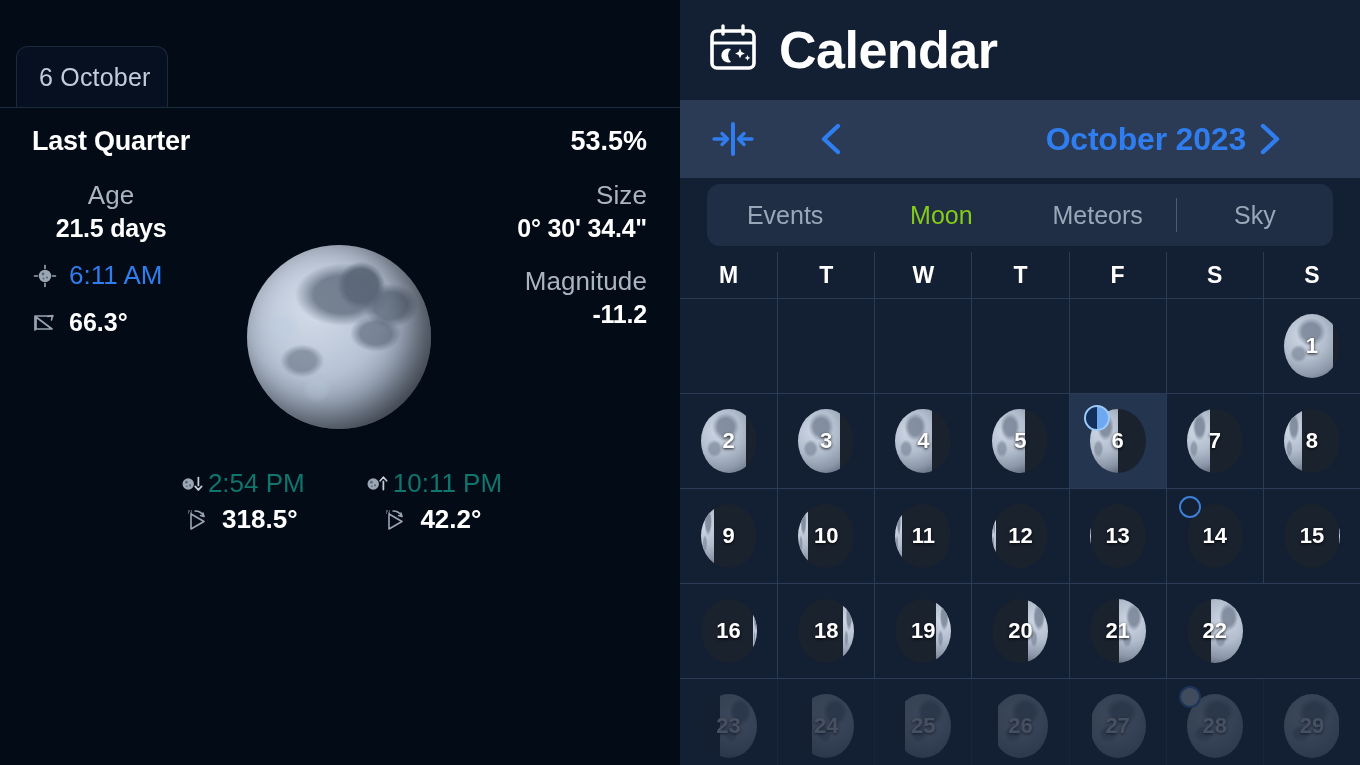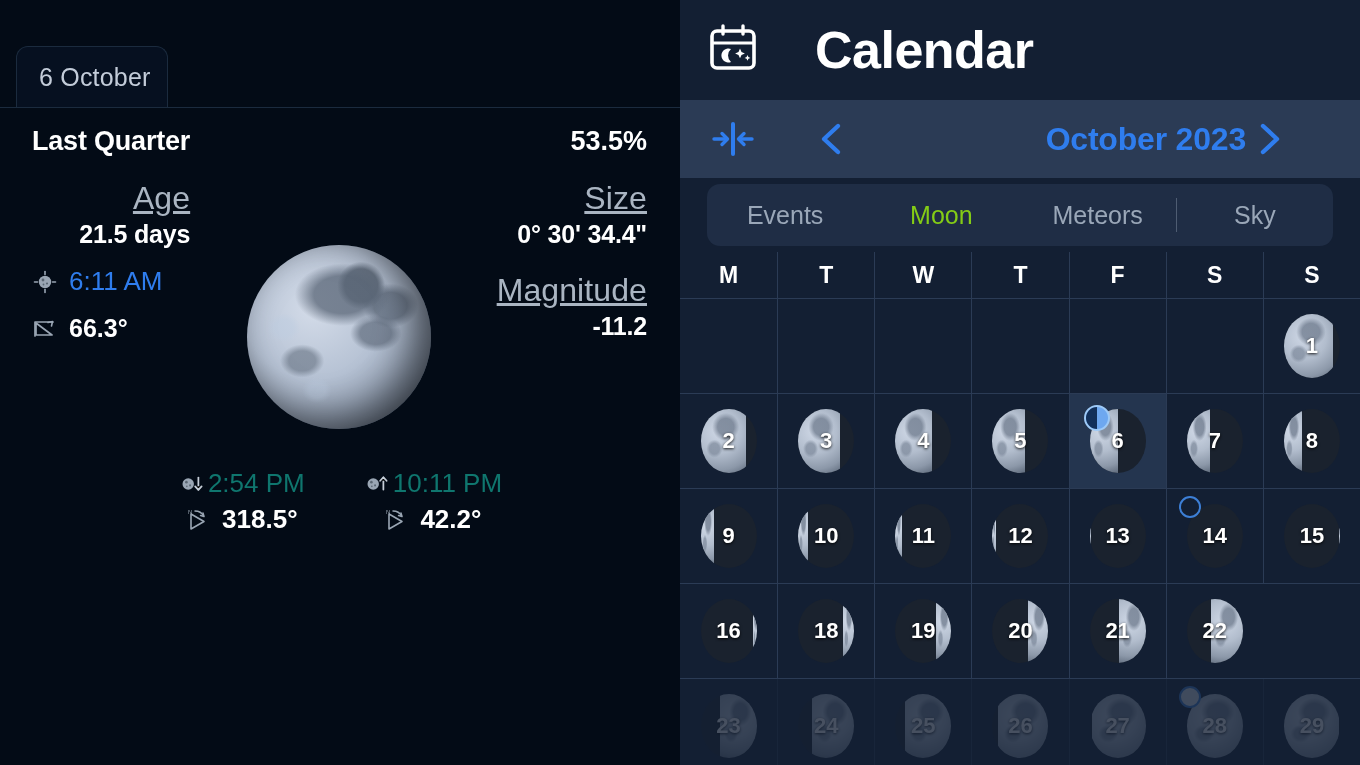--- a/index.html
+++ b/index.html
@@ -42,36 +42,35 @@
     position: absolute;
     left: 0; top: 107px; width: 680px; height: 1px;
     background: #1b2b3e;
   }
 
   #moon-info {
     position: absolute;
     left: 0; top: 108px; width: 680px; height: 350px;
   }
   .info-col-left {
-    position: absolute; left: 32px; top: 18px; text-align: right;
+    position: absolute; left: 32px; top: 18px; text-align: center;
   }
   .info-col-right {
     position: absolute; right: 33px; top: 18px; text-align: right;
   }
   .phase-name {
     font-size: 27px; font-weight: bold; color: #ffffff;
     letter-spacing: -0.2px;
   }
   .illum-pct {
     font-size: 27px; font-weight: bold; color: #ffffff;
   }
   .lbl {
-    font-size: 32px; color: #aab5c2; margin-top: 23px;
+    font-size: 26px; color: #aab5c2; margin-top: 23px;
     letter-spacing: 0.1px;
-    text-decoration: underline;
   }
   .val {
     font-size: 25px; font-weight: bold; color: #ffffff;
     margin-top: 3px; letter-spacing: -0.2px;
   }
   .row-icon {
     display: flex; align-items: center; gap: 11px;
     margin-top: 17px;
   }
   .row-icon .txt-blue {
@@ -125,21 +124,21 @@
   }
   #rp-header {
     position: relative;
     height: 100px; width: 680px;
     background: #131f33;
     display: flex; align-items: center;
     padding-left: 27px; gap: 20px;
   }
   #rp-title {
     font-size: 52px; font-weight: bold; color: #ffffff;
-    letter-spacing: -0.5px; line-height: 1; margin-left: 36px;
+    letter-spacing: -0.5px; line-height: 1;
   }
   #nav-bar {
     position: relative;
     height: 78px; width: 680px;
     background: #2b3b55;
     display: flex; align-items: center;
   }
   #nav-today { margin-left: 27px; width: 52px; height: 52px;
     display:flex; align-items:center; justify-content:center; }
   #nav-prev { margin-left: 52px; width: 44px; height: 44px;

